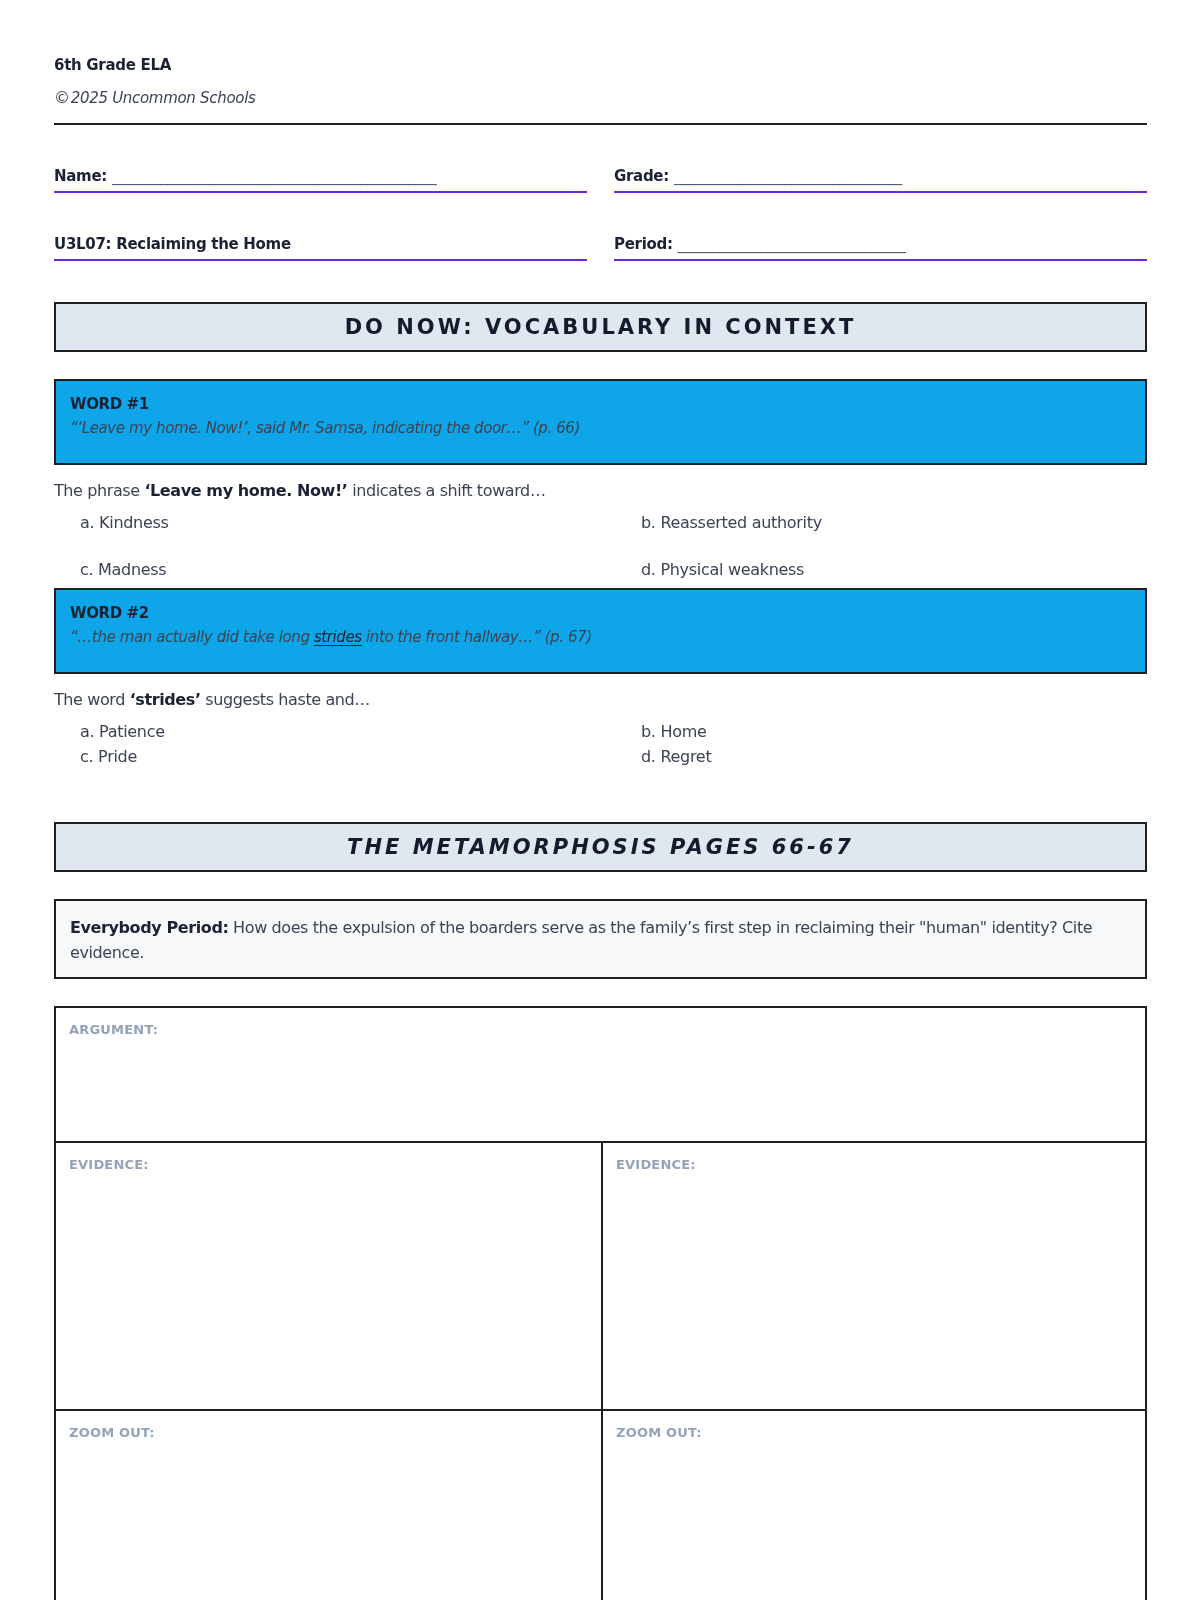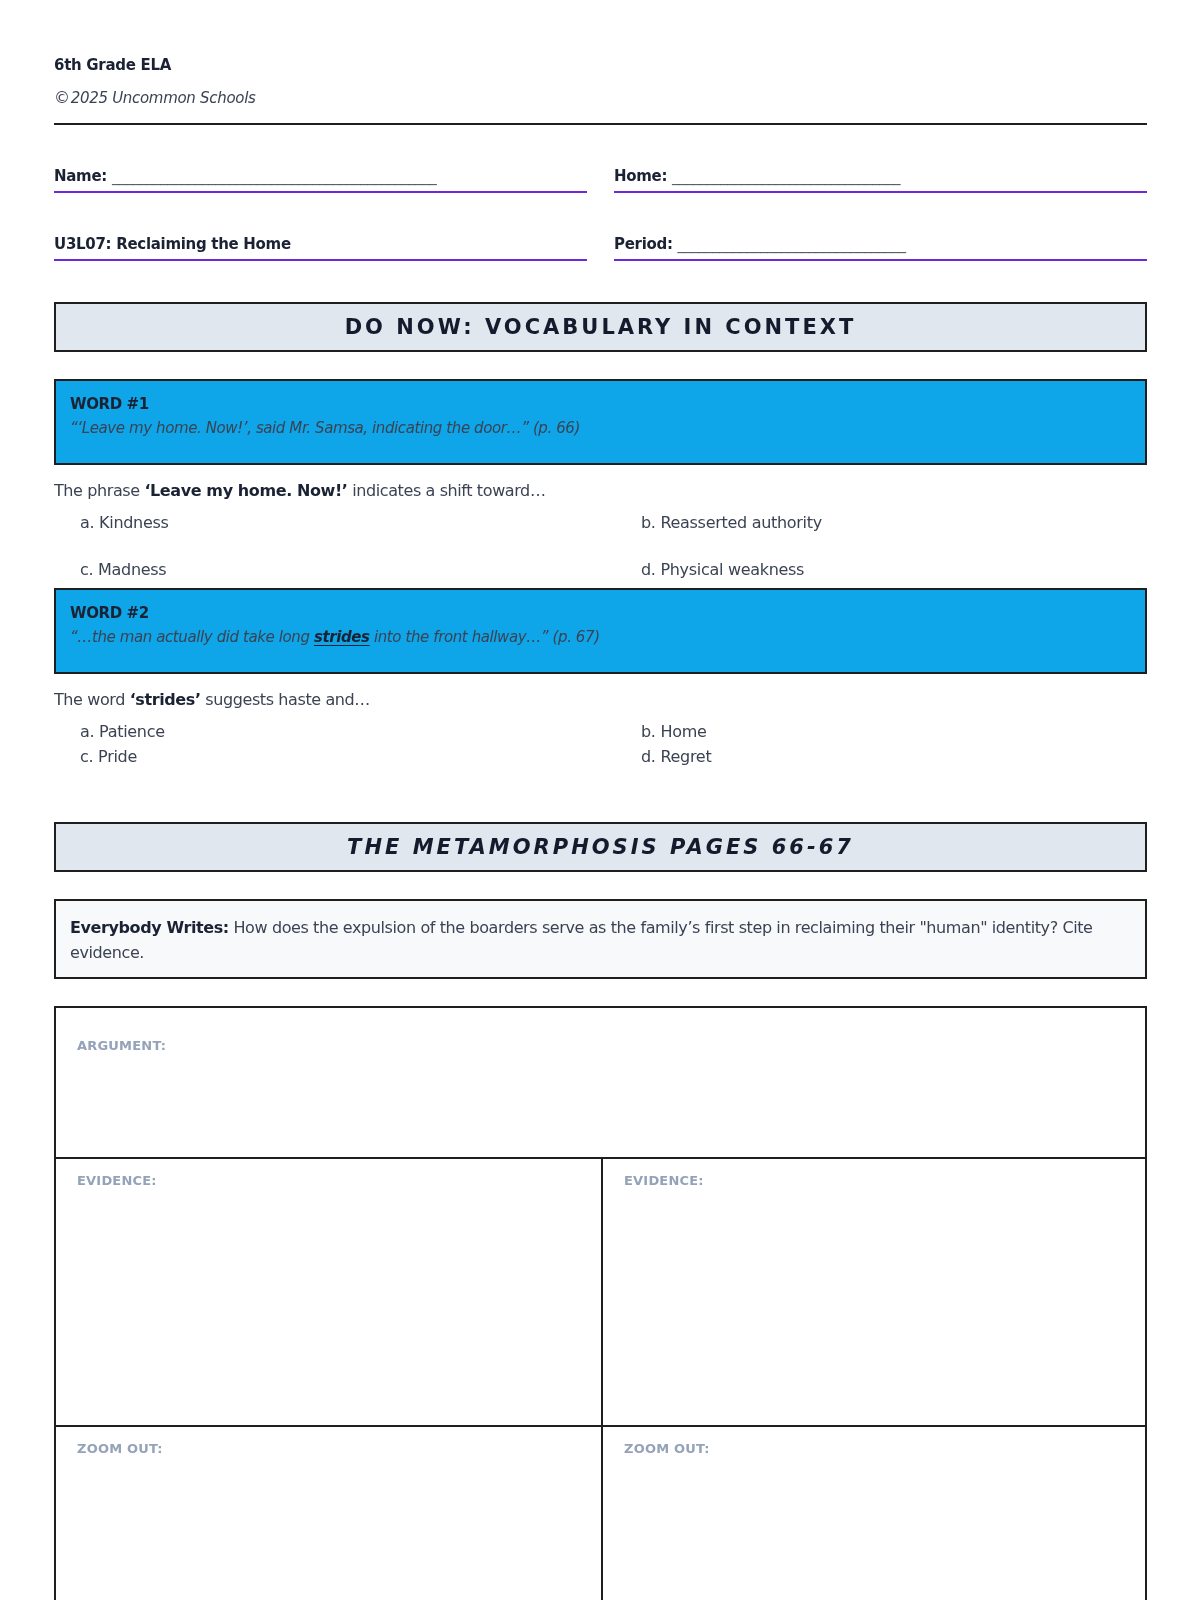--- a/index.html
+++ b/index.html
@@ -22,36 +22,36 @@
 
     .section-bar { position: absolute; left: 0; width: 1093px; height: 50px; background: #e1e7ef; border: 2px solid #1f1f1f; text-align: center; font-size: 21px; font-weight: bold; letter-spacing: 3px; line-height: 46px; color: #141b2c; }
     .bar1 { top: 302px; }
     .bar2 { top: 822px; font-style: italic; }
 
     .word-box { position: absolute; left: 0; width: 1093px; height: 86px; background: #0ea5e9; border: 2px solid #1f1f1f; padding: 14px 14px; }
     .wb1 { top: 379px; }
     .wb2 { top: 588px; }
     .word-box .wlabel { font-size: 15px; font-weight: bold; color: #1a2233; letter-spacing: -0.4px; }
     .word-box .quote { margin-top: 6px; font-size: 15px; font-style: italic; color: #3b4353; letter-spacing: -0.4px; }
-    .word-box .quote .key { font-weight: bold; text-decoration: underline; text-underline-offset: 3px; color: #1a2233; }
+    .word-box .quote .key { font-weight: normal; text-decoration: underline; text-underline-offset: 3px; color: #1a2233; }
 
     .question { position: absolute; left: 0; font-size: 16px; color: #3b4353; letter-spacing: -0.4px; }
     .question b { color: #1a2233; }
     .q1 { top: 481px; }
     .q2 { top: 690px; }
     .opt { position: absolute; font-size: 16px; color: #3b4353; letter-spacing: -0.3px; }
     .oa { left: 26px; } .ob { left: 587px; }
     .r1a { top: 513px; } .r1b { top: 538px; margin-top: 22px; }
     .r2a { top: 722px; } .r2b { top: 747px; }
 
     .prompt-box { position: absolute; top: 899px; left: 0; width: 1093px; height: 80px; background: #f8f9fb; border: 2px solid #1f1f1f; padding: 14px 14px; font-size: 16px; line-height: 25px; color: #3b4353; letter-spacing: -0.4px; }
     .prompt-box b { color: #1a2233; }
 
     .grid { position: absolute; top: 1006px; left: 0; width: 1093px; height: 620px; border: 2px solid #1f1f1f; }
-    .cell { position: absolute; padding: 14px 21px; margin-top: 16px; }
+    .cell { position: absolute; padding: 14px 13px; }
     .cell .clabel { font-size: 13px; font-weight: bold; color: #94a3b8; letter-spacing: 0.2px; }
     .c-arg { top: 0; left: 0; width: 1089px; height: 135px; border-bottom: 2px solid #1f1f1f; }
     .c-ev1 { top: 135px; left: 0; width: 547px; height: 268px; border-right: 2px solid #1f1f1f; border-bottom: 2px solid #1f1f1f; }
     .c-ev2 { top: 135px; left: 547px; width: 542px; height: 268px; border-bottom: 2px solid #1f1f1f; }
     .c-zo1 { top: 403px; left: 0; width: 547px; height: 220px; border-right: 2px solid #1f1f1f; }
     .c-zo2 { top: 403px; left: 547px; width: 542px; height: 220px; }
   </style>
 </head>
 <body>
 
@@ -59,21 +59,21 @@
   <div class="course">6th Grade ELA</div>
   <div class="copyright">
     <span class="c-icon">©</span><span>2025 Uncommon Schools</span>
   </div>
   <div class="top-rule"></div>
 
   <div class="field f-name">
     <span class="lbl"><span>Name:</span> <span class="blank">_______________________________________________</span></span>
   </div>
   <div class="field f-date">
-    <span class="lbl"><span>Home:</span> <span class="blank">_________________________________</span></span>
+    <span class="lbl"><span>Grade:</span> <span class="blank">_________________________________</span></span>
   </div>
   <div class="field f-lesson">
     <span class="lbl">U3L07: Reclaiming the Home</span>
   </div>
   <div class="field f-period">
     <span class="lbl"><span>Period:</span> <span class="blank">_________________________________</span></span>
   </div>
 
   <div class="section-bar bar1">DO NOW: VOCABULARY IN CONTEXT</div>
 
@@ -92,21 +92,21 @@
     <div class="quote"><span>“…the man actually did take long </span><span class="key">strides</span><span> into the front hallway…” (p. 67)</span></div>
   </div>
   <div class="question q2"><span>The word </span><b>‘strides’</b><span> suggests haste and…</span></div>
   <div class="opt oa r2a">a. Patience</div>
   <div class="opt ob r2a">b. Home</div>
   <div class="opt oa r2b">c. Pride</div>
   <div class="opt ob r2b">d. Regret</div>
 
   <div class="section-bar bar2">THE METAMORPHOSIS PAGES 66-67</div>
 
-  <div class="prompt-box"><b>Everybody Writes:</b><span> How does the expulsion of the boarders serve as the family’s first step in reclaiming their "human" identity? Cite evidence.</span></div>
+  <div class="prompt-box"><b>Everybody Period:</b><span> How does the expulsion of the boarders serve as the family’s first step in reclaiming their "human" identity? Cite evidence.</span></div>
 
   <div class="grid">
     <div class="cell c-arg">
         <div class="clabel">ARGUMENT:</div>
       </div>
     <div class="cell c-ev1">
         <div class="clabel">EVIDENCE:</div>
       </div>
     <div class="cell c-ev2">
         <div class="clabel">EVIDENCE:</div>

